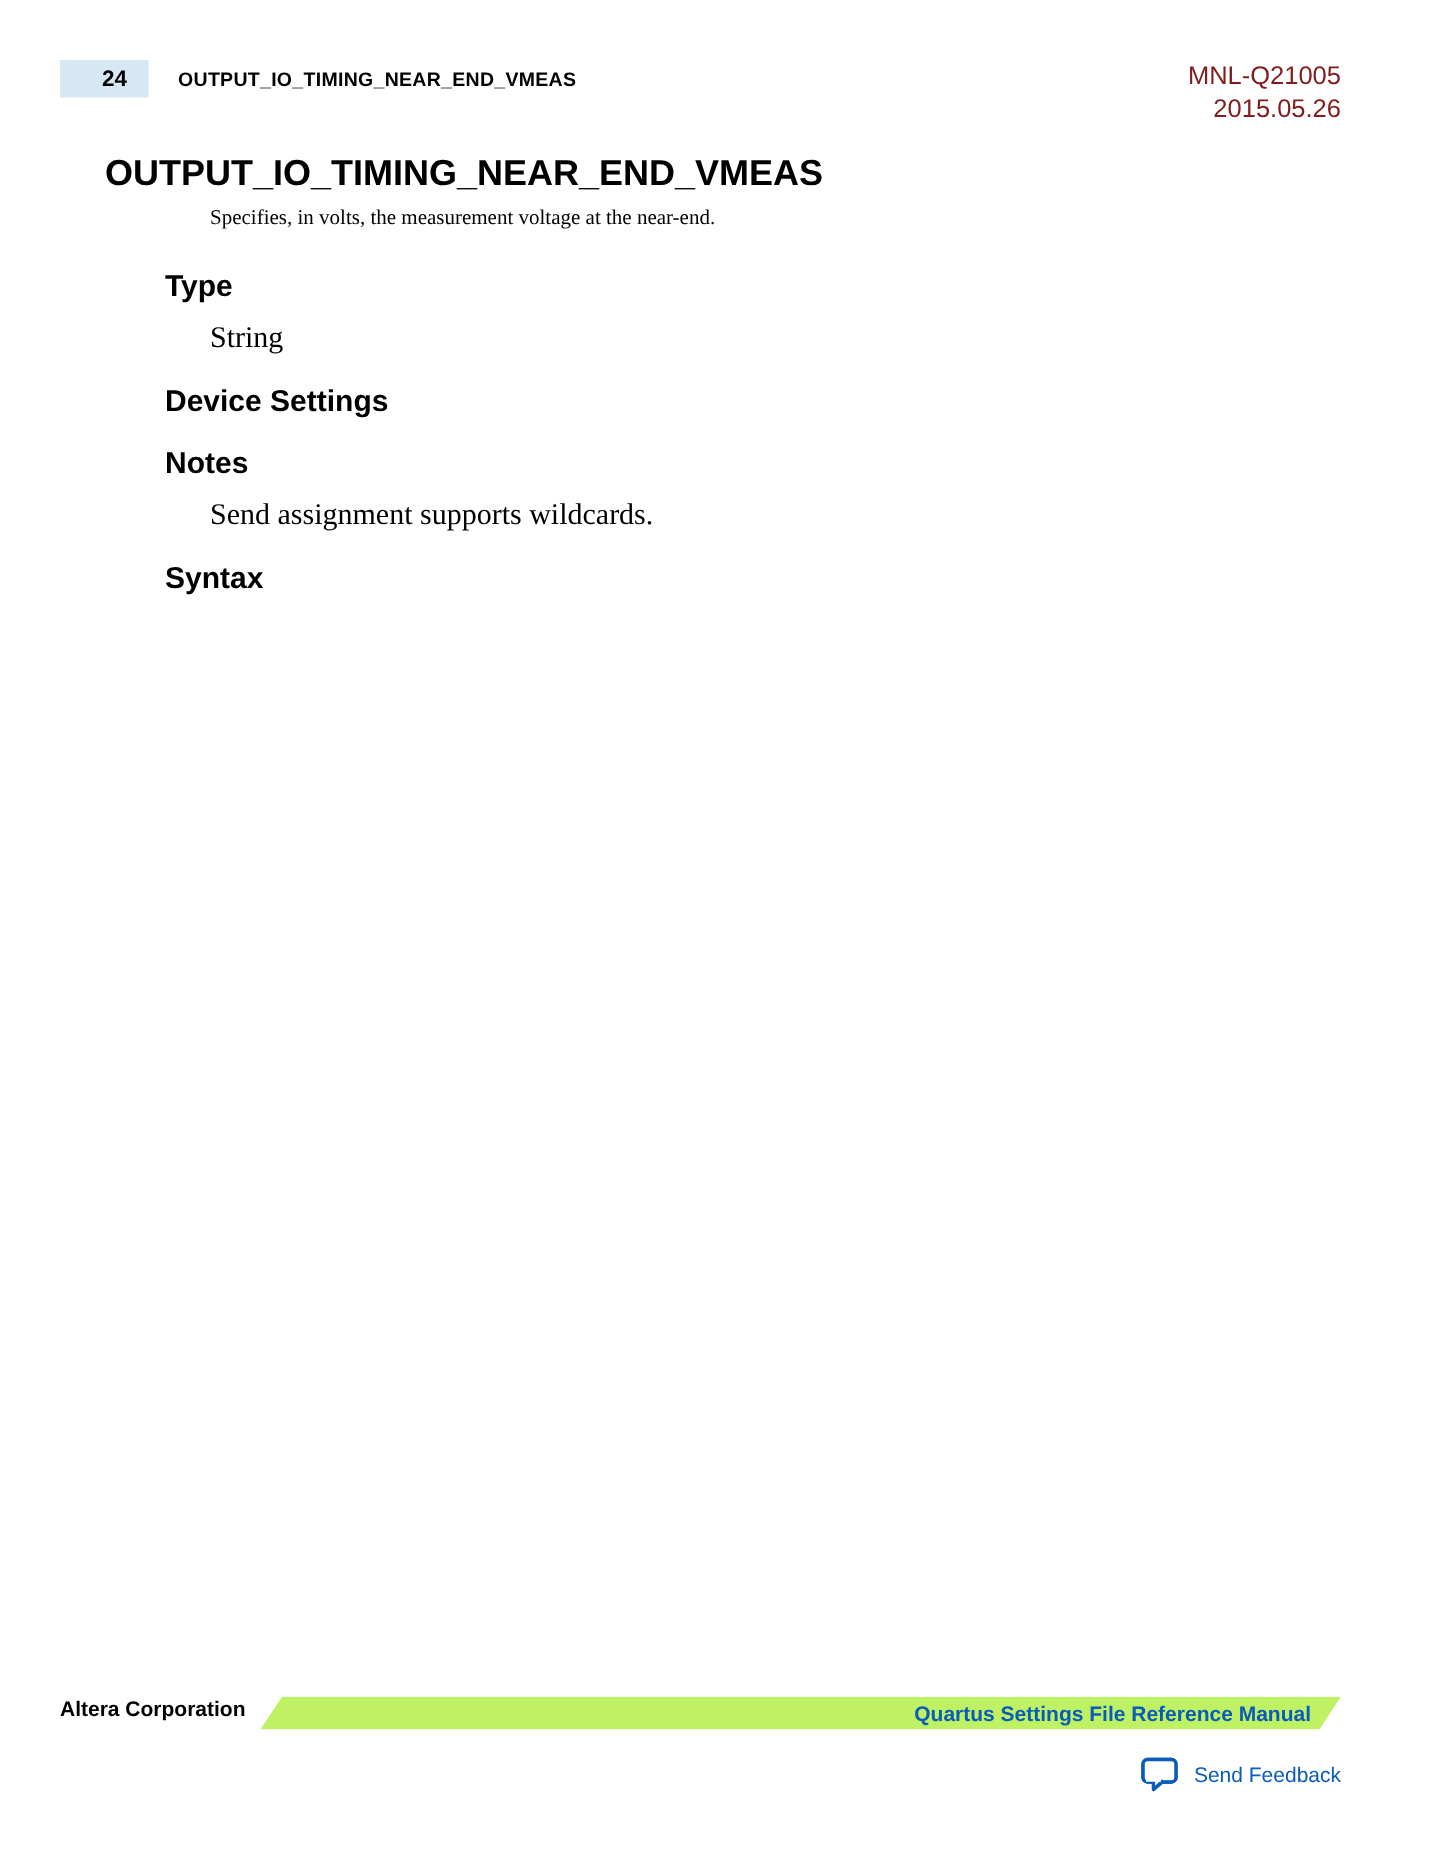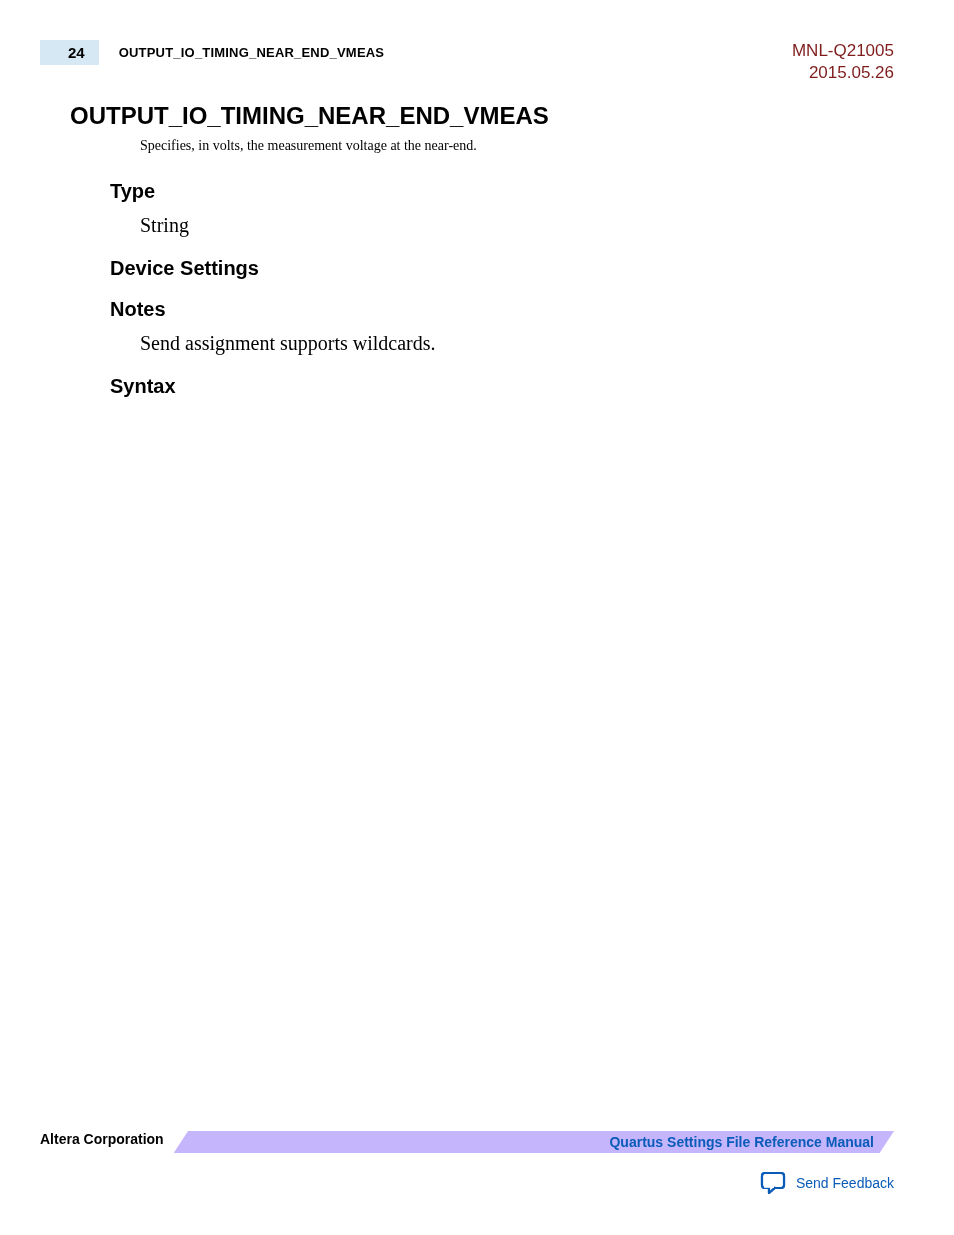--- a/index.html
+++ b/index.html
@@ -101,21 +101,21 @@
   .footer-stripe-wrap {
     flex: 1;
     position: relative;
     height: 22px;
   }
   .footer-stripe {
     position: absolute;
     left: 0;
     right: 0;
     height: 22px;
-    background: #c4b5fd;
+    background: #bef264;
     clip-path: polygon(2% 0, 100% 0, 98% 100%, 0 100%);
     display: flex;
     align-items: center;
     justify-content: flex-end;
     padding-right: 20px;
   }
   .footer-right {
     font-family: 'Segoe UI', Arial, sans-serif;
     font-weight: 700;
     font-size: 14px;

